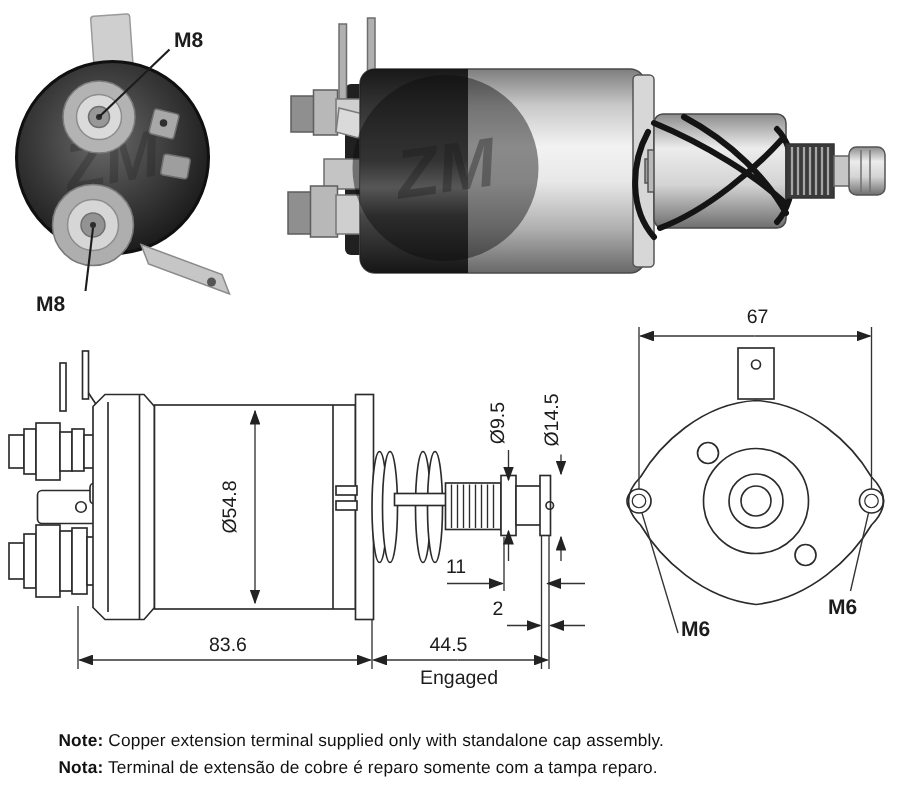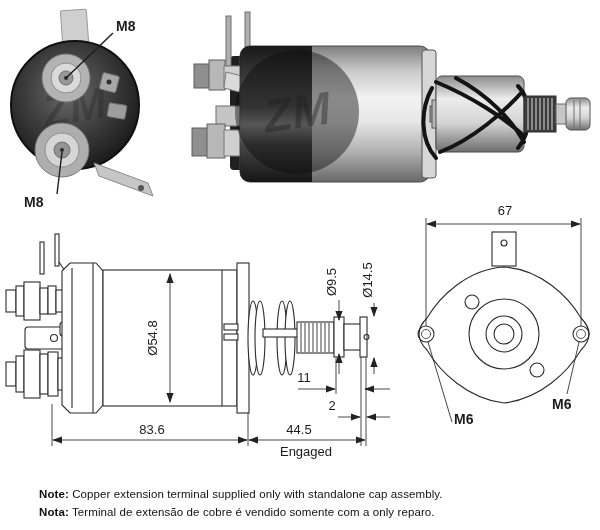--- a/index.html
+++ b/index.html
@@ -226,14 +226,14 @@
     <line x1="503" y1="224" x2="580" y2="224" marker-end="url(#arr)"></line>
     <line x1="428" y1="342" x2="452" y2="422"></line>
     <line x1="579" y1="342" x2="567" y2="394"></line>
   </g>
   <text x="505" y="215" text-anchor="middle" class="dimtxt">67</text>
   <text x="454" y="424" class="lbltxt" font-weight="bold">M6</text>
   <text x="552" y="409" class="lbltxt" font-weight="bold">M6</text>
 </svg>
 
 <div class="note" id="note-en"><b>Note:</b> <span>Copper extension terminal supplied only with standalone cap assembly.</span></div>
-<div class="note" id="note-pt"><b>Nota:</b> <span>Terminal de extensão de cobre é vendido somente com a only reparo.</span></div>
+<div class="note" id="note-pt"><b>Nota:</b> <span>Terminal de extensão de cobre é reparo somente com a tampa reparo.</span></div>
 </div>
 
 </body></html>

